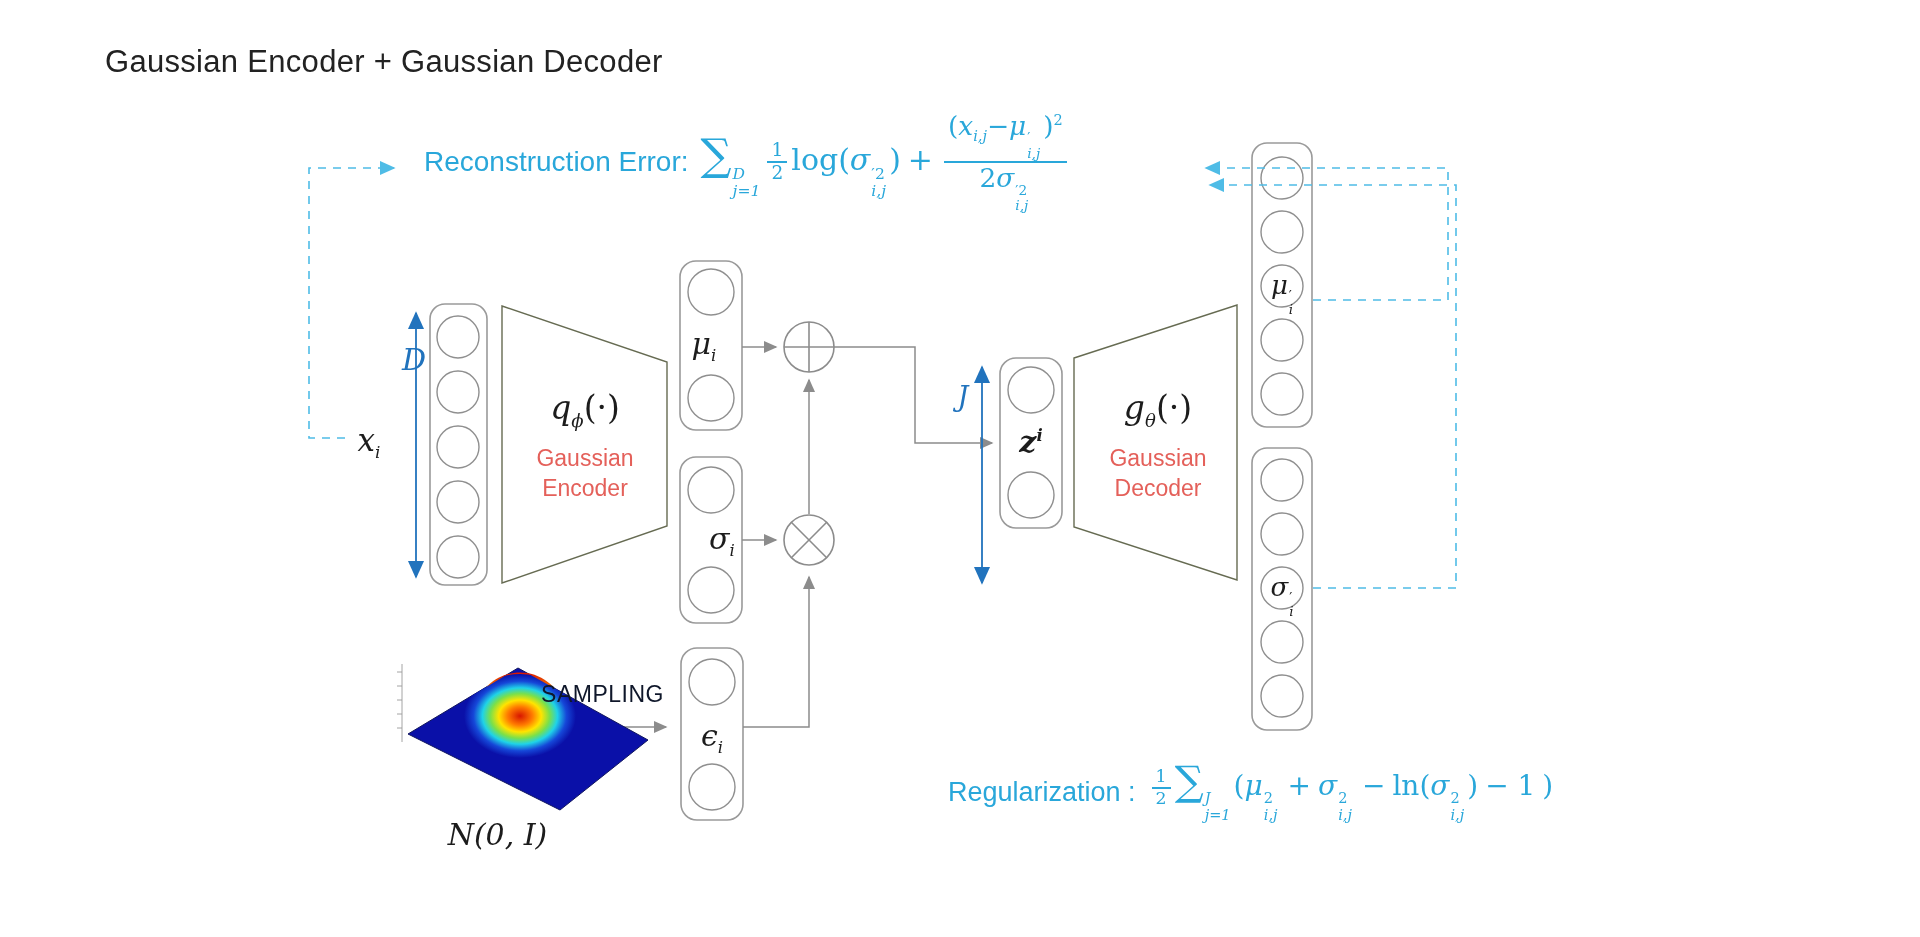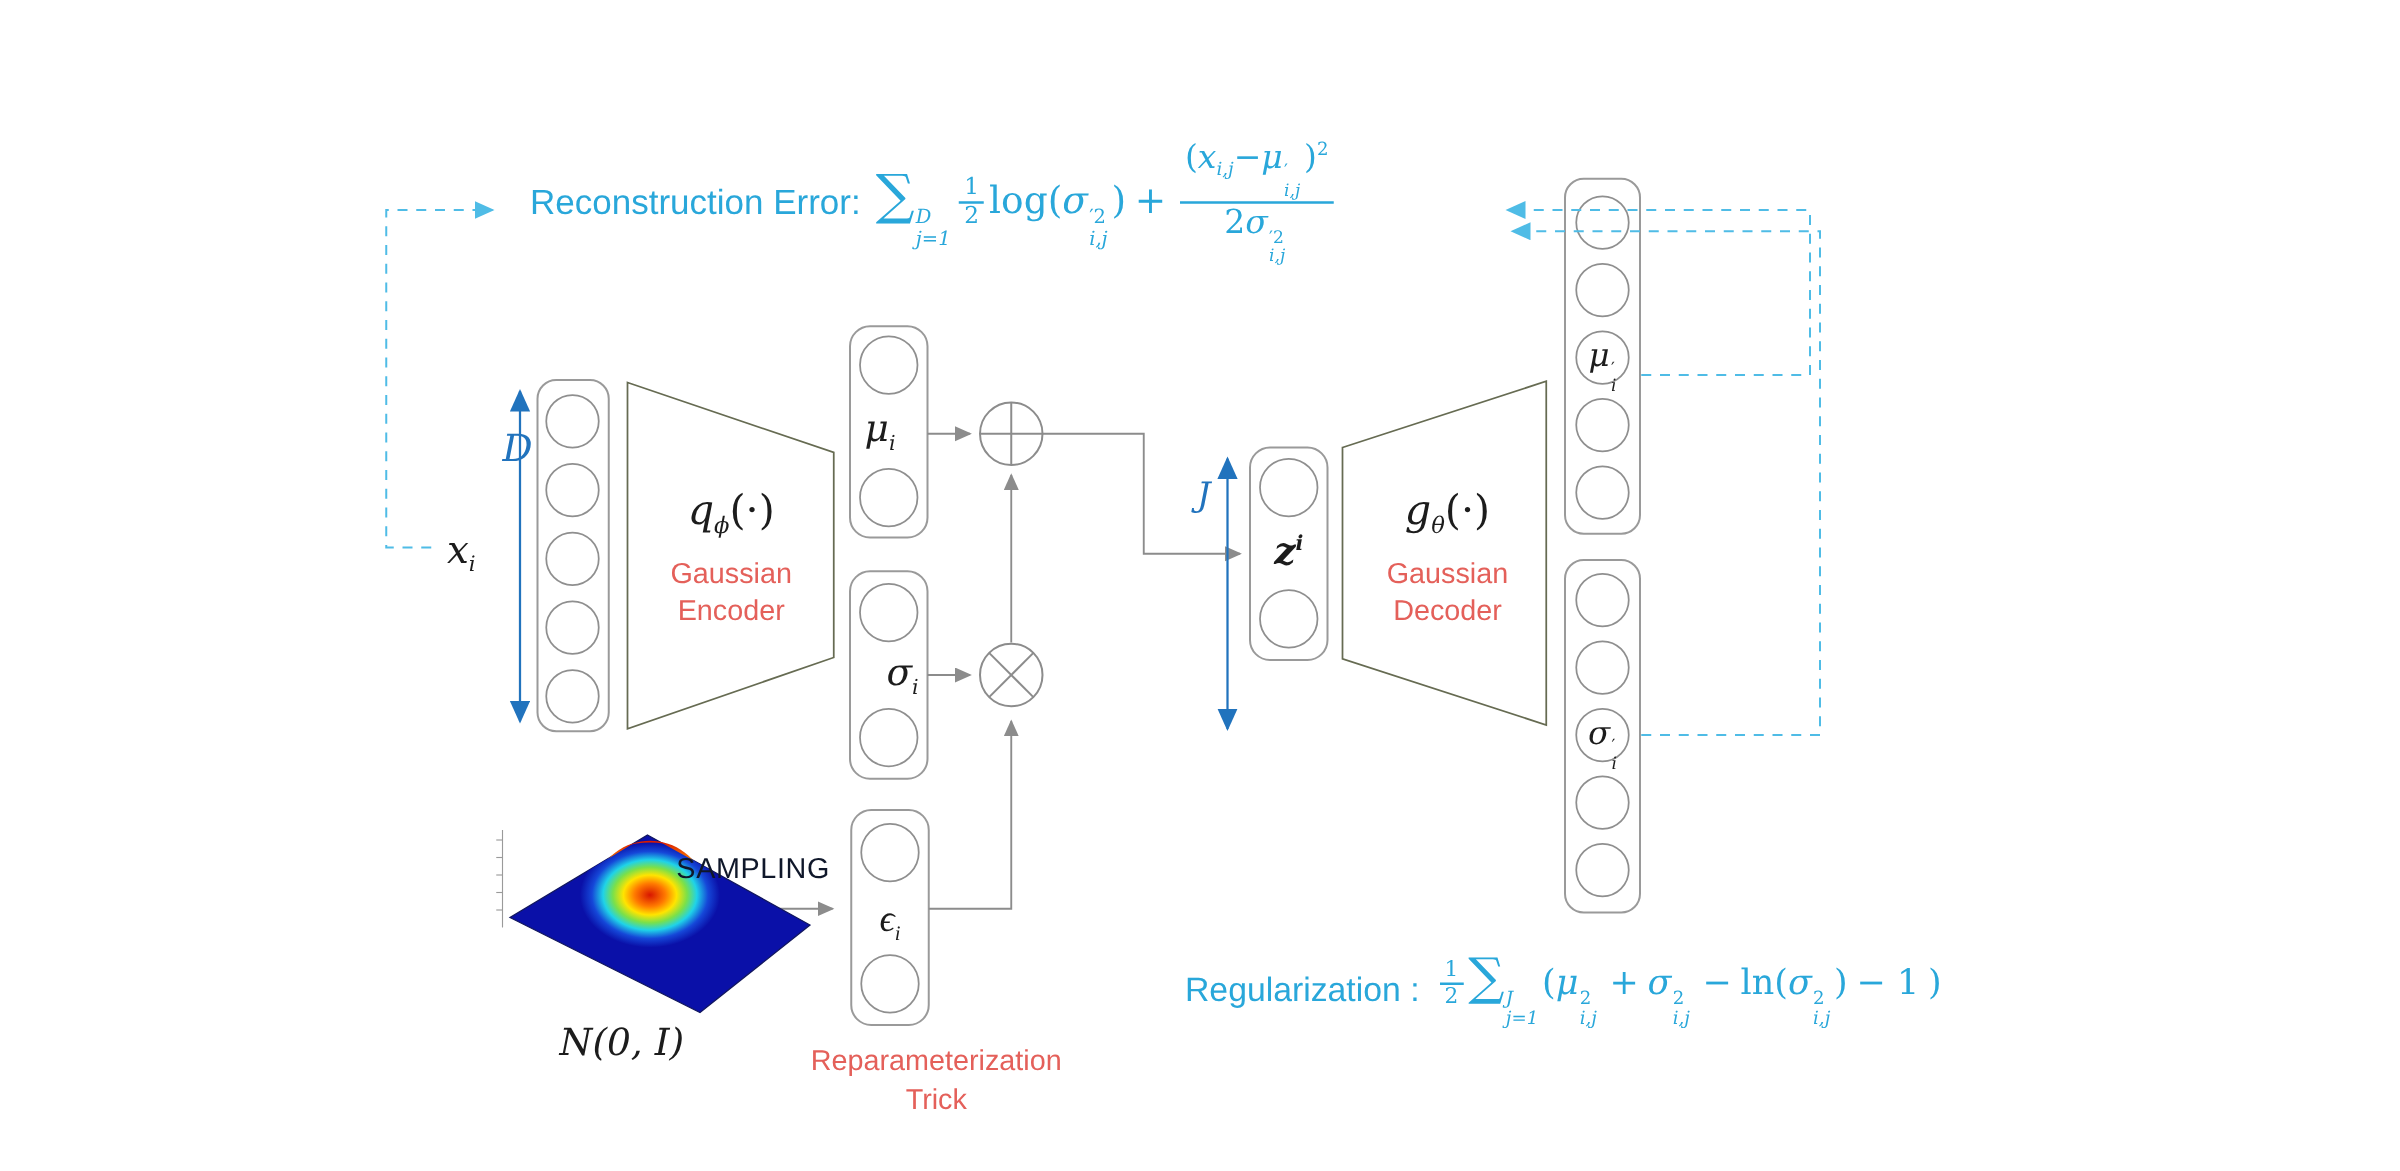--- a/index.html
+++ b/index.html
@@ -169,20 +169,21 @@
       </g>
     </g>
 
     <g stroke="#4fbce6" stroke-width="1.6" fill="none" stroke-dasharray="8 7">
       <path d="M345,438 L309,438 L309,168 L394,168" marker-end="url(#ac)"></path>
       <path d="M1313,300 L1448,300 L1448,168 L1206,168" marker-end="url(#ac)"></path>
       <path d="M1313,588 L1456,588 L1456,185 L1210,185" marker-end="url(#ac)"></path>
     </g>
   </svg>
 
+  <div class="pagetitle">Gaussian Encoder + Gaussian Decoder</div>
 
   <div class="formula recon">
     <span class="flabel">Reconstruction Error:</span>
     <span class="math">
       <span class="bigop">∑</span><span class="stk">
           <span class="t it">D</span>
           <span class="b">j=1</span>
         </span><span class="frac half">
           <span class="num">1</span>
           <span class="den">2</span>
@@ -226,21 +227,21 @@
 
   <div class="lbl" style="left:339px;top:424px;width:60px;font-size:31px;"><span class="it">x</span><sub class="it">i</sub></div>
 
   <div class="lbl blue it" style="left:398px;top:344px;width:32px;font-size:30px;">D</div>
   <div class="lbl blue it" style="left:948px;top:383px;width:30px;font-size:27px;">J</div>
 
   <div class="lbl" style="left:680px;top:328px;width:48px;font-size:30px;"><span class="it">μ</span><sub class="it">i</sub></div>
 
   <div class="lbl" style="left:680px;top:523px;width:84px;font-size:30px;"><span class="it">σ</span><sub class="it">i</sub></div>
 
-  <div class="lbl" style="left:681px;top:720px;width:62px;font-size:30px;font-family:Liberation Serif, serif;"><span class="it">ϵ</span><sub class="it">i</sub></div>
+  <div class="lbl" style="left:681px;top:720px;width:62px;font-size:30px;"><span class="it">ϵ</span><sub class="it">i</sub></div>
 
   <div class="lbl" style="left:1000px;top:426px;width:62px;font-size:30px;font-weight:bold;"><span class="it">z</span><sup class="it">i</sup></div>
 
   <div class="lbl" style="left:1252px;top:272px;width:60px;font-size:26px;"><span class="it">μ</span><span class="stk2">
         <span class="t">′</span>
         <span class="b">i</span>
       </span></div>
 
   <div class="lbl" style="left:1252px;top:574px;width:60px;font-size:26px;"><span class="it">σ</span><span class="stk2">
         <span class="t">′</span>
@@ -256,18 +257,14 @@
   <div class="lbl" style="left:1078px;top:391px;width:160px;font-size:33px;"><span class="it">g</span><sub class="it">θ</sub><span>(·)</span></div>
   <div class="cap" style="left:1078px;top:443px;width:160px;">
     <div>Gaussian</div>
     <div>Decoder</div>
   </div>
 
   <div class="lbl redtxt" style="left:515px;top:682px;width:175px;font-size:23px;letter-spacing:0.5px;">SAMPLING</div>
 
   <div class="lbl it" style="left:415px;top:819px;width:165px;font-size:30px;">N(0, I)</div>
 
-  <div class="cap" style="left:618px;top:833px;width:262px;line-height:31px;">
-    <div>Reparameterization</div>
-    <div>Trick</div>
-  </div>
 
 </div>
 
 </body></html>

